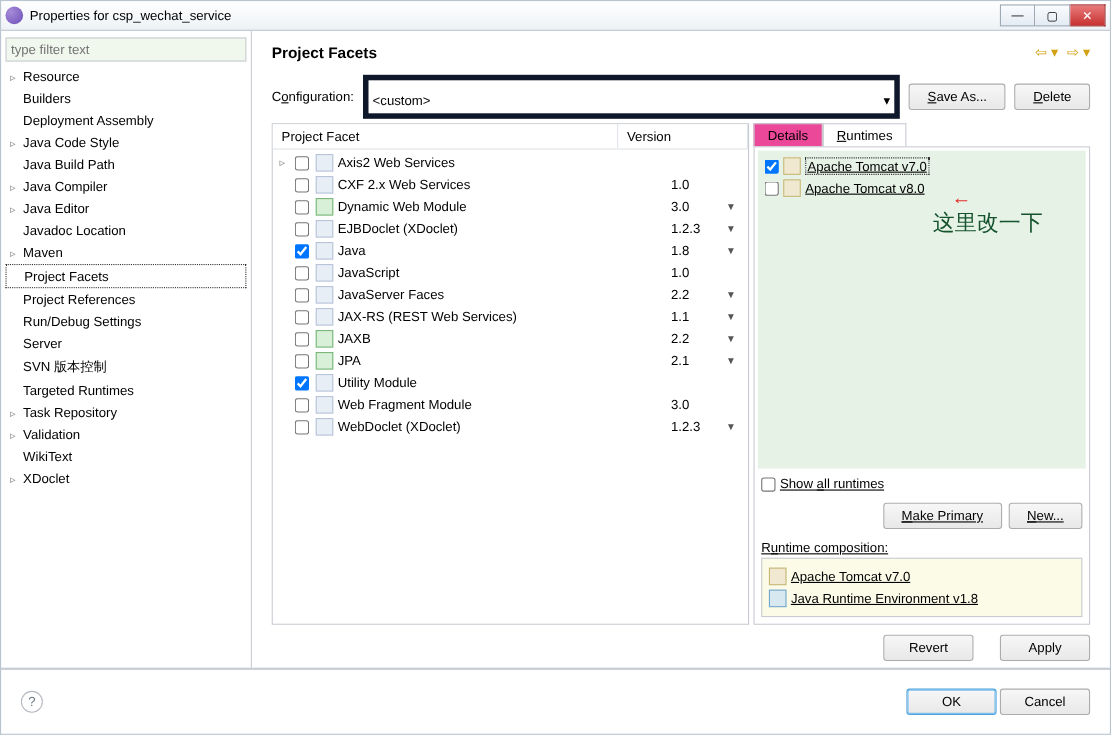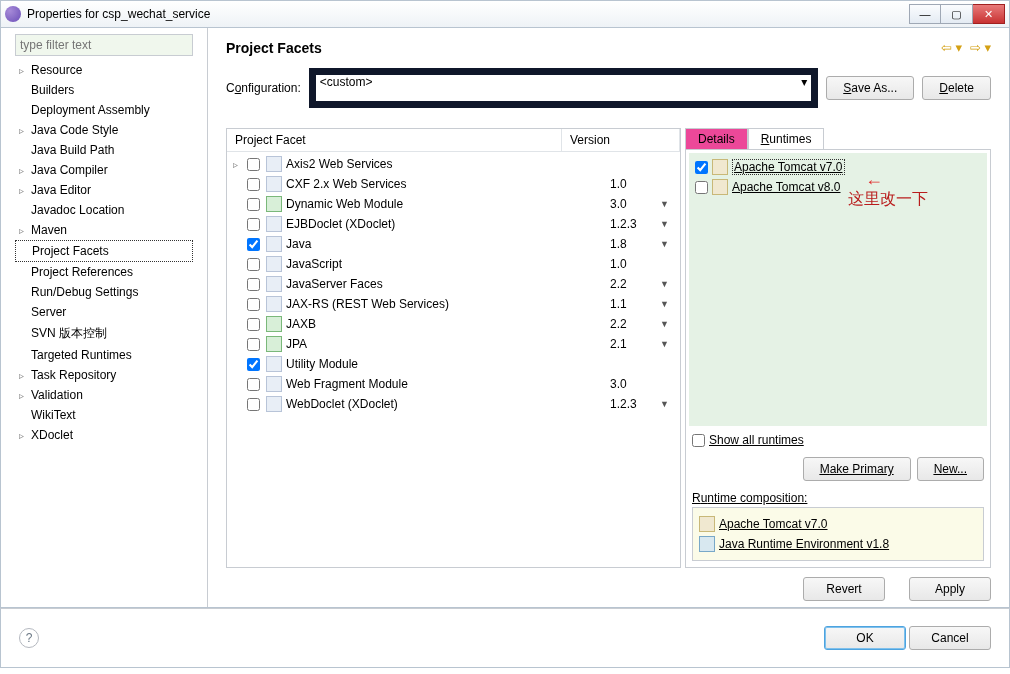--- a/index.html
+++ b/index.html
@@ -9,34 +9,34 @@
   .titlebar { height: 28px; background: linear-gradient(#fff, #eef2f6); border: 1px solid #b8c4d0; display: flex; align-items: center; padding: 0 4px; }
   .titlebar .icon { width: 16px; height: 16px; background: radial-gradient(circle at 30% 30%, #a78bd8, #6b4fb8); border-radius: 50%; margin-right: 6px; }
   .titlebar .title { flex: 1; }
   .win-btns { display: flex; gap: 0; }
   .win-btn { width: 32px; height: 20px; border: 1px solid #9fa8b5; background: linear-gradient(#fafcfe, #e4ebf3); display: flex; align-items: center; justify-content: center; font-size: 11px; cursor: pointer; }
   .win-btn.close { background: linear-gradient(#e87a7a, #c83232); color: #fff; border-color: #a02020; }
   .win-btn + .win-btn { border-left: none; }
   
   
   .main-area { display: flex; height: 580px; border: 1px solid #b8c4d0; border-top: none; }
-  .side-col { width: 207px; border-right: 1px solid #c8ccd2; padding: 6px 14px; overflow: auto; }
+  .side-col { width: 228px; border-right: 1px solid #c8ccd2; padding: 6px 4px; overflow: auto; }
   .filter-box { width: 100%; height: 22px; border: 1px solid #c8ccd2; background: #f0f7ed; padding: 0 4px; font-family: inherit; font-size: 12px; margin-bottom: 4px; }
   .tree-item { padding: 3px 4px 3px 16px; white-space: nowrap; cursor: pointer; }
   .tree-item.exp { padding-left: 4px; }
   .tree-item.exp::before { content: "▹"; color: #888; margin-right: 4px; font-size: 10px; display: inline-block; width: 8px; }
   .tree-item.selected { border: 1px dotted #333; background: #fff; }
   
   .content-col { flex: 1; padding: 12px 18px 6px 18px; display: flex; flex-direction: column; }
   .content-header { display: flex; justify-content: space-between; align-items: flex-start; margin-bottom: 12px; }
   .content-title { font-size: 14px; font-weight: bold; }
   .nav-icons { display: flex; gap: 8px; color: #d4a014; font-size: 13px; }
   
-  .config-row { display: flex; align-items: center; gap: 8px; margin-bottom: 20px; }
-  .config-select { flex: 1; height: 40px; border: 7px solid #0f172a; background: #fff; padding: 0 4px; }
+  .config-row { display: flex; align-items: center; gap: 8px; margin-bottom: 4px; }
+  .config-select { flex: 1; height: 40px; border: 5px solid #0f172a; background: #fff; padding: 11px 4px; }
   .btn { height: 24px; padding: 0 16px; border: 1px solid #acacac; background: linear-gradient(#f7f7f7, #e8e8e8); cursor: pointer; font-size: 12px; border-radius: 3px; }
   .btn u { text-decoration: underline; }
   .btn.default { border-color: #4da3df; box-shadow: 0 0 0 1px #7ec0ec inset; }
   
   .work-row { display: flex; gap: 4px; flex: 1; min-height: 0; }
   .facets-pane { flex: 1; border: 1px solid #c8ccd2; display: flex; flex-direction: column; }
   .facets-head { display: flex; background: #fff; border-bottom: 1px solid #e0e4e8; }
   .fh-cell { padding: 4px 8px; border-right: 1px solid #e0e4e8; }
   .fh-name { flex: 1; }
   .fh-ver { width: 118px; }
@@ -69,21 +69,21 @@
   .rc-box .rc-icon.jre { background: #d8e8f0; border-color: #78a8c8; }
   
   .bottom-btn-row { display: flex; justify-content: flex-end; gap: 24px; padding: 8px 0 0 0; border-top: 1px solid transparent; }
   
   .footer { height: 60px; border: 1px solid #b8c4d0; border-top: 1px solid #c8ccd2; display: flex; align-items: center; justify-content: space-between; padding: 0 18px; }
   .help-ico { width: 20px; height: 20px; border: 1px solid #b4b8bf; border-radius: 50%; display: flex; align-items: center; justify-content: center; color: #6b7885; cursor: pointer; }
   .footer-btns { display: flex; gap: 3px; }
   .btn.wide { width: 82px; }
   
   .annotation-arrow { position: absolute; left: 865px; top: 169px; color: #e03030; font-size: 18px; pointer-events: none; }
-  .annotation-text { position: absolute; left: 848px; top: 189px; color: #b91c1c; font-size: 16px; pointer-events: none; }
+  .annotation-text { position: absolute; left: 848px; top: 189px; color: #14532d; font-size: 20px; pointer-events: none; }
 </style>
 </head>
 <body>
 
 <div class="titlebar">
   <span class="icon"></span>
   <span class="title">Properties for csp_wechat_service</span>
   <div class="win-btns">
     <div class="win-btn">—</div>
     <div class="win-btn">▢</div>

